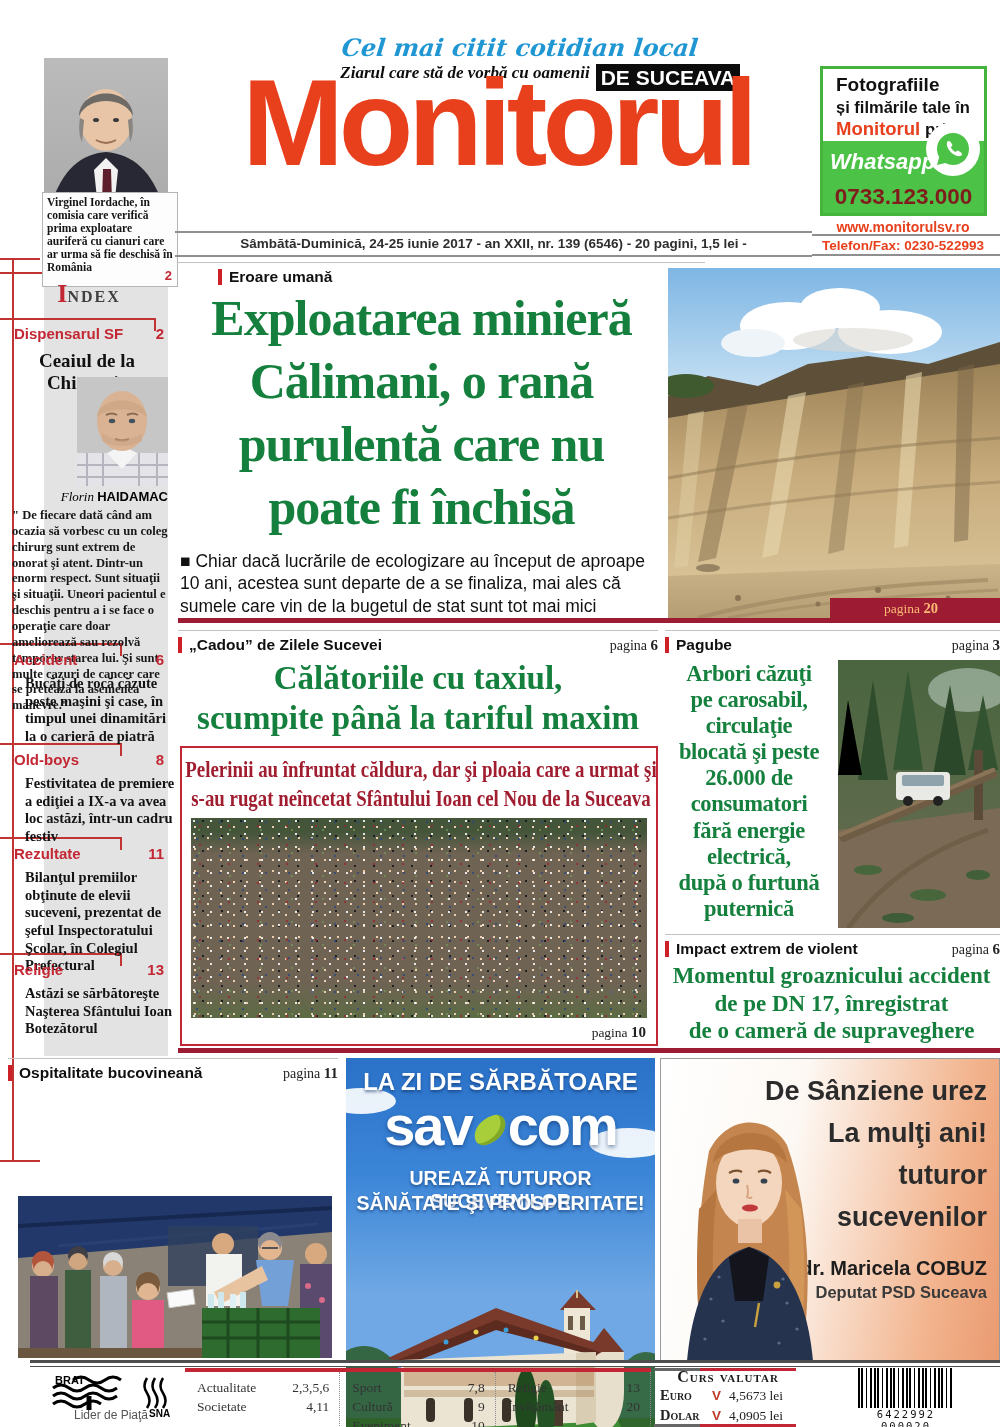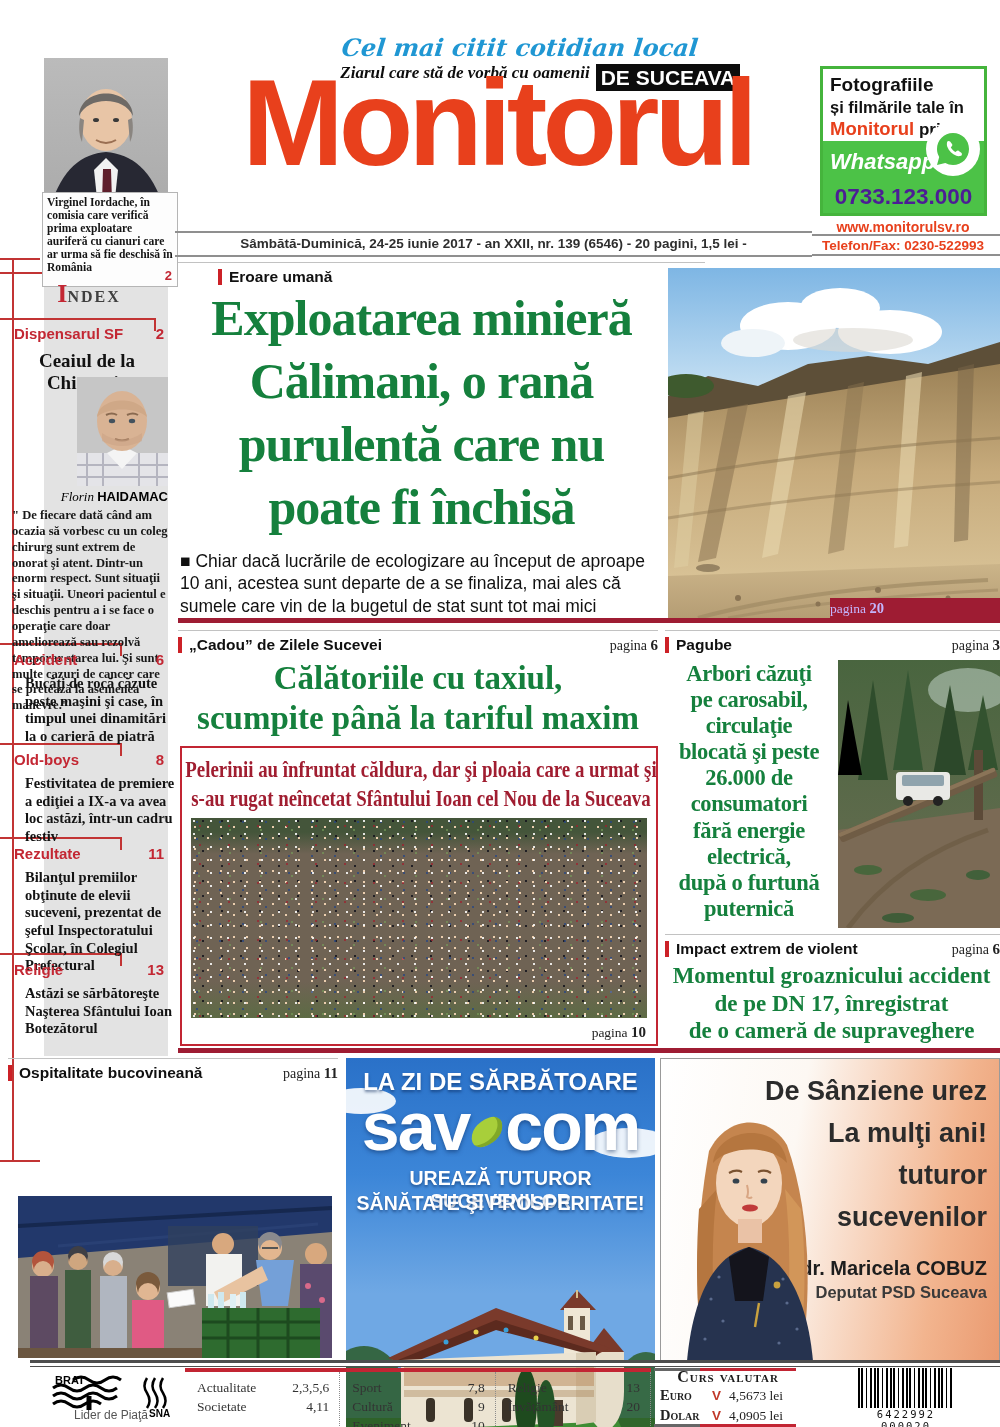--- a/index.html
+++ b/index.html
@@ -30,47 +30,47 @@
 
   
   .slogan-script{position:absolute;left:330px;top:33px;width:380px;text-align:center;color:#2097d3;
                  font-family:"DejaVu Serif",serif;font-style:italic;font-weight:bold;font-size:24px;transform:skewX(-6deg);}
   .slogan-sub{position:absolute;left:322px;top:63px;width:286px;text-align:center;font-style:italic;font-weight:bold;font-size:17px;color:#0d0d0d;}
   .region-box{position:absolute;left:596px;top:64px;width:144px;height:27px;background:#0c0c0c;color:#fff;text-align:center;
               font-family:"Liberation Sans",sans-serif;font-weight:bold;font-size:21px;line-height:27px;}
   .mast-title{position:absolute;left:185px;top:43px;width:625px;text-align:center;color:#e8401c;
               font-family:"Liberation Sans",sans-serif;font-weight:bold;font-size:122px;line-height:160px;letter-spacing:-5px;}
   .wa-box{position:absolute;left:820px;top:66px;width:167px;height:150px;border:3px solid #45b43c;background:#fff;box-sizing:border-box;}
-  .wa-top{padding:5px 7px 0 7px;font-family:"Liberation Sans",sans-serif;color:#111;}
+  .wa-top{padding:5px 7px 0 13px;font-family:"Liberation Sans",sans-serif;color:#111;}
   .wa-l1{font-weight:bold;font-size:19px;line-height:1.2;}
   .wa-l2{font-weight:bold;font-size:16.5px;line-height:1.25;}
   .wa-l3{font-weight:bold;font-size:17px;line-height:1.3;}
   .wa-l3 .brand{color:#e8401c;font-size:18.5px;}
   .wa-green{position:absolute;left:0;right:0;bottom:0;height:72px;background:#4cc247;}
   .wa-app{position:absolute;left:7px;top:8px;color:#fff;font-family:"Liberation Sans",sans-serif;font-weight:bold;font-style:italic;font-size:22px;}
   .wa-circle{position:absolute;right:3px;top:-20px;width:56px;height:56px;}
-  .wa-phone{position:absolute;left:0;right:0;bottom:3px;text-align:center;color:#4c1d95;font-family:"Liberation Sans",sans-serif;font-weight:bold;font-size:22.5px;margin-top:11px;}
+  .wa-phone{position:absolute;left:0;right:0;bottom:3px;text-align:center;color:#7f1d1d;font-family:"Liberation Sans",sans-serif;font-weight:bold;font-size:22.5px;margin-top:11px;}
   .website{position:absolute;left:812px;top:219px;width:182px;text-align:center;color:#e8401c;
            font-family:"Liberation Sans",sans-serif;font-weight:bold;font-size:14px;}
   .grayline{position:absolute;background:#8f8f8f;height:2px;}
   .phonefax{position:absolute;left:812px;top:238px;width:182px;text-align:center;color:#e8401c;
             font-family:"Liberation Sans",sans-serif;font-weight:bold;font-size:13.5px;}
   .dateline{position:absolute;left:175px;top:231px;width:637px;height:22px;border-top:2px solid #8f8f8f;border-bottom:2.5px solid #8f8f8f;
             text-align:center;font-family:"Liberation Sans",sans-serif;font-weight:bold;font-size:13.5px;color:#2e2e2e;line-height:22px;}
 
   
   .kicker{position:absolute;display:flex;align-items:center;border-top:1px solid #c2c2c2;padding-top:5px;}
   .kbar{width:4px;height:16px;background:#cc2127;margin-right:7px;flex:none;}
   .ktext{font-family:"Liberation Sans",sans-serif;font-weight:bold;font-size:15.5px;color:#101010;white-space:nowrap;}
   .kpag{margin-left:auto;font-size:14px;color:#222;white-space:nowrap;}
   .kpag b{font-size:15px;}
   .hl{position:absolute;font-weight:bold;color:#15803d;text-align:center;white-space:pre-line;}
   .darkrule{position:absolute;background:#9e1c33;height:5px;}
-  .badge{position:absolute;right:0;bottom:0;width:170px;height:20px;background:#9e1c33;color:#c4b5fd;
-         text-align:left;font-size:13.5px;line-height:20px;padding-right:8px;box-sizing:border-box;}
+  .badge{position:absolute;right:0;bottom:0;width:170px;height:20px;background:#9e1c33;color:#fdba74;
+         text-align:center;font-size:13.5px;line-height:20px;padding-right:8px;box-sizing:border-box;}
   .badge b{font-size:14.5px;}
 
   .lead-hl{left:178px;top:287px;width:487px;font-size:50px;line-height:1.26;letter-spacing:-1px;}
   .lead-stand{position:absolute;left:180px;top:550px;width:482px;font-family:"Liberation Sans",sans-serif;
               font-size:17.5px;line-height:1.28;color:#111;}
   .lead-photo{position:absolute;left:668px;top:268px;width:332px;height:350px;overflow:hidden;}
 
   .taxi-hl{left:178px;top:659px;width:480px;font-size:33px;line-height:1.2;}
   .pilgrims-box{position:absolute;left:180px;top:746px;width:478px;height:300px;border:2.5px solid #c22533;background:#fff;box-sizing:border-box;}
   .pil-hl{position:absolute;left:-51px;top:7px;width:580px;text-align:center;font-weight:bold;font-size:23px;line-height:1.28;
@@ -97,21 +97,21 @@
   .sarmale-photo{position:absolute;left:18px;top:1196px;width:314px;height:162px;overflow:hidden;}
 
   .savcom{position:absolute;left:346px;top:1058px;width:309px;height:392px;overflow:hidden;
           background:linear-gradient(180deg,#2a71c8 0%,#3c86d8 30%,#6fa8e4 60%);}
   .sv-line{position:absolute;left:0;right:0;text-align:center;color:#fff;font-family:"Liberation Sans",sans-serif;
            font-weight:bold;text-shadow:0 2px 3px rgba(10,40,90,.55);}
   .sv1{top:10px;font-size:24px;}
   .sv2{top:109px;font-size:19.5px;}
   .sv3{top:134px;font-size:19.5px;}
   .sv-logo{position:absolute;left:0;right:0;top:36px;text-align:center;color:#fff;font-family:"Liberation Sans",sans-serif;
-           font-weight:bold;font-size:68px;letter-spacing:-2px;line-height:64px;text-shadow:0 2px 4px rgba(10,40,90,.5);}
+           font-weight:bold;font-size:56px;letter-spacing:-2px;line-height:64px;text-shadow:0 2px 4px rgba(10,40,90,.5);}
   .leaf{display:inline-block;width:34px;height:26px;background:#a8cf3a;border-radius:70% 30% 70% 30%;
         transform:rotate(-18deg);margin:0 1px;vertical-align:middle;box-shadow:inset -4px -3px 0 rgba(90,130,20,.5);}
   .cloud{position:absolute;background:#fff;border-radius:50%;opacity:.9;}
 
   .cobuz{position:absolute;left:660px;top:1058px;width:340px;height:304px;border:1px solid #9a9a9a;box-sizing:border-box;overflow:hidden;
          background:linear-gradient(100deg,#ffffff 0%,#fdf8f3 38%,#f2b48e 80%,#ea9a70 100%);}
   .cobuz-msg{position:absolute;right:12px;top:12px;width:235px;text-align:right;white-space:pre-line;
              font-family:"Liberation Sans",sans-serif;font-weight:bold;font-size:27px;line-height:1.55;color:#2b2b2b;}
   .cobuz-name{position:absolute;right:12px;top:198px;width:280px;text-align:right;
               font-family:"Liberation Sans",sans-serif;font-weight:bold;font-size:20px;color:#1d1d1d;}

